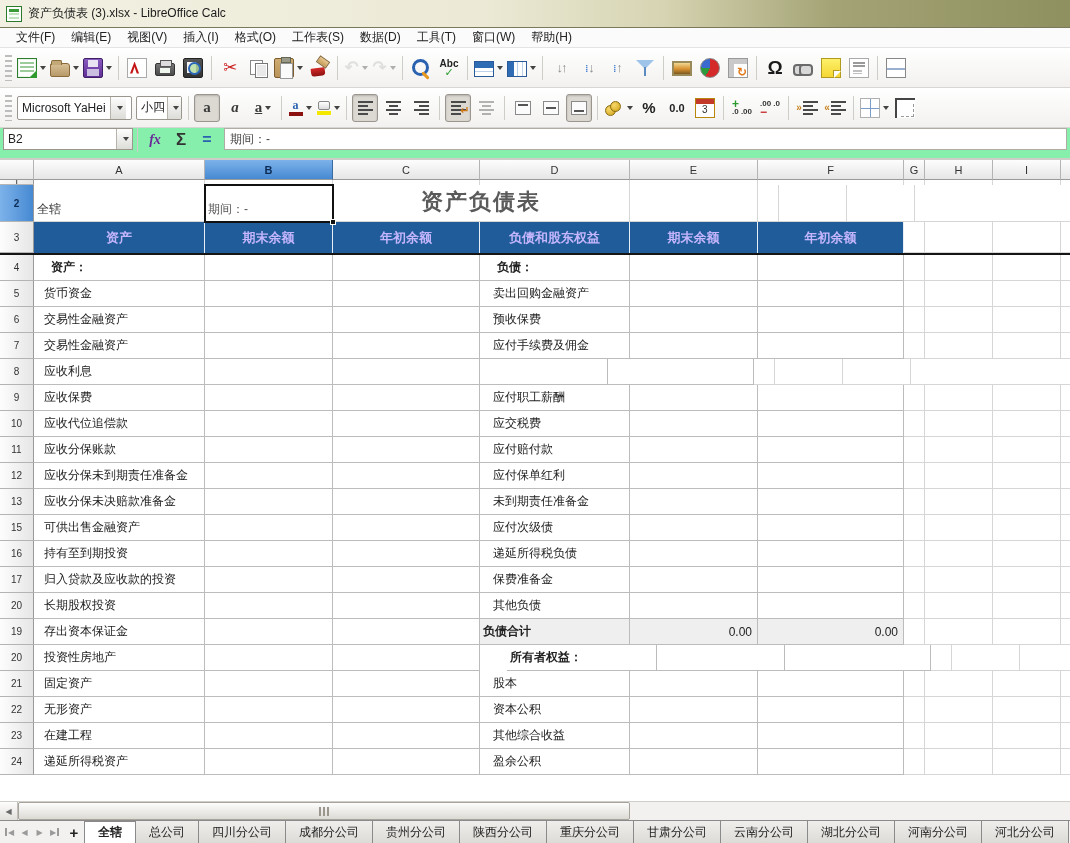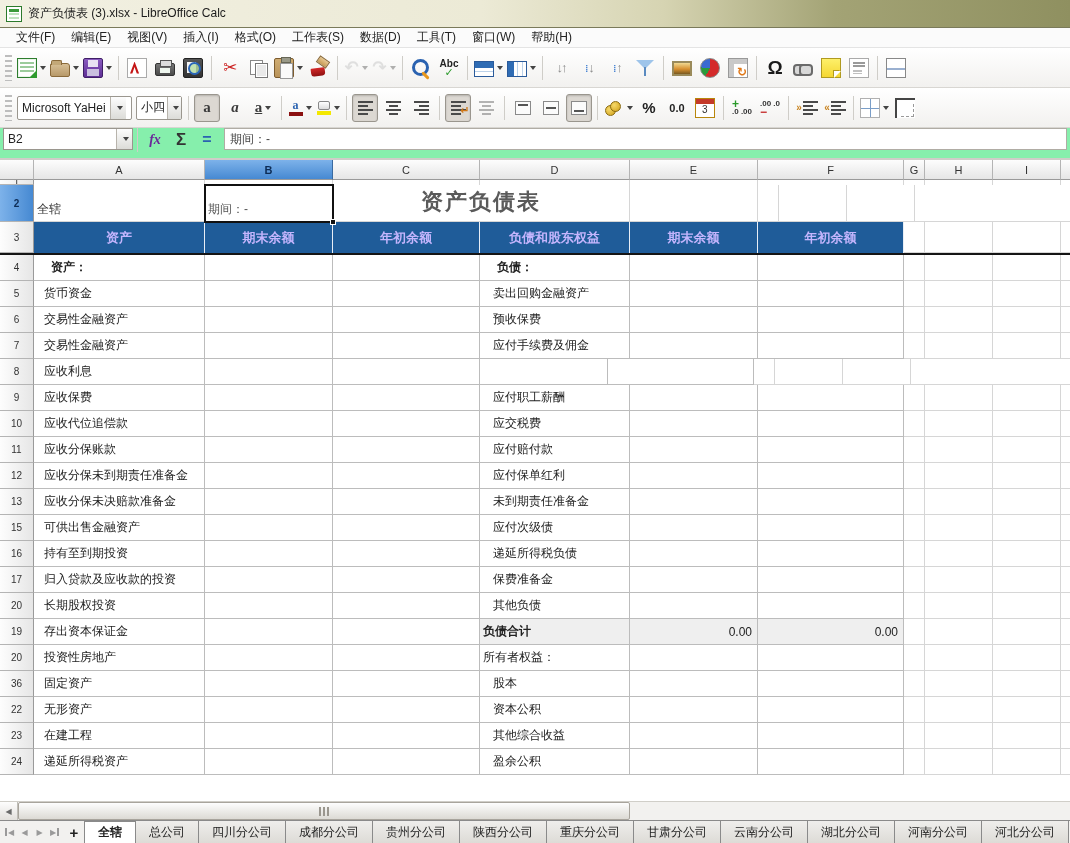--- a/index.html
+++ b/index.html
@@ -200,21 +200,21 @@
   .hcell { background:var(--header-blue,#1f5c99); color:#c4b5fd; font-size:13px; display:flex; align-items:center;
     justify-content:center; border-right:1px solid #e8eef6; flex:0 0 auto;font-weight:bold; }
   .hcell:last-of-type { border-right:1px solid #1f5c99; }
   .srow { display:flex; height:26px; }
   .rows-host .srow:first-child { height:28px; border-top:2px solid #151515; }
   .ca { padding-left:10px; } .cd { padding-left:13px; }
   .ce,.cf { justify-content:flex-end; padding-right:5px; }
   .r-head .ca,.r-head .cd { font-weight:bold; padding-left:17px; }
   .r-total .cd { font-weight:bold; padding-left:3px; }
   .r-total .cd,.r-total .ce,.r-total .cf { background:var(--total-row-bg,#efefef); }
-  .r-sec .cd { font-weight:normal; padding-left:3px; }
+  .r-sec .cd { font-weight:bold; padding-left:3px;margin-left:27px; }
   .sel-overlay { position:absolute; left:204px; top:24px; width:130px; height:39px;
     border:2px solid #111; pointer-events:auto; }
   .fill-handle { position:absolute; right:-4px; bottom:-4px; width:6px; height:6px; background:#111; border:1px solid #fff; }
 
   
   .hscroll { height:19px; flex:0 0 19px; background:#f2f1ef; border-top:1px solid #d0cec8;
     display:flex; align-items:stretch; }
   .sbtn { width:18px; display:flex; align-items:center; justify-content:center;
     background:linear-gradient(#fdfdfd,#e2e0dc); border-right:1px solid #c0beb8; color:#6a6a6a; font-size:8px; }
   .sthumb { width:612px; background:linear-gradient(#fdfdfd,#dcdad4); border:1px solid #a8a49c; border-radius:2px;
@@ -764,21 +764,21 @@
         <span class="cell tcell wC cc"></span>
         <span class="cell tcell wD cd">所有者权益：</span>
         <span class="cell tcell wE ce"></span>
         <span class="cell tcell wF cf"></span>
         <span class="cell wG"></span>
         <span class="cell wH"></span>
         <span class="cell wI"></span>
         <span class="cell" style="flex:1;border-right:none"></span>
       </div>
         <div class="srow">
-        <span class="rh">36</span>
+        <span class="rh">21</span>
         <span class="cell tcell wA ca">固定资产</span>
         <span class="cell tcell wB cb"></span>
         <span class="cell tcell wC cc"></span>
         <span class="cell tcell wD cd">股本</span>
         <span class="cell tcell wE ce"></span>
         <span class="cell tcell wF cf"></span>
         <span class="cell wG"></span>
         <span class="cell wH"></span>
         <span class="cell wI"></span>
         <span class="cell" style="flex:1;border-right:none"></span>

